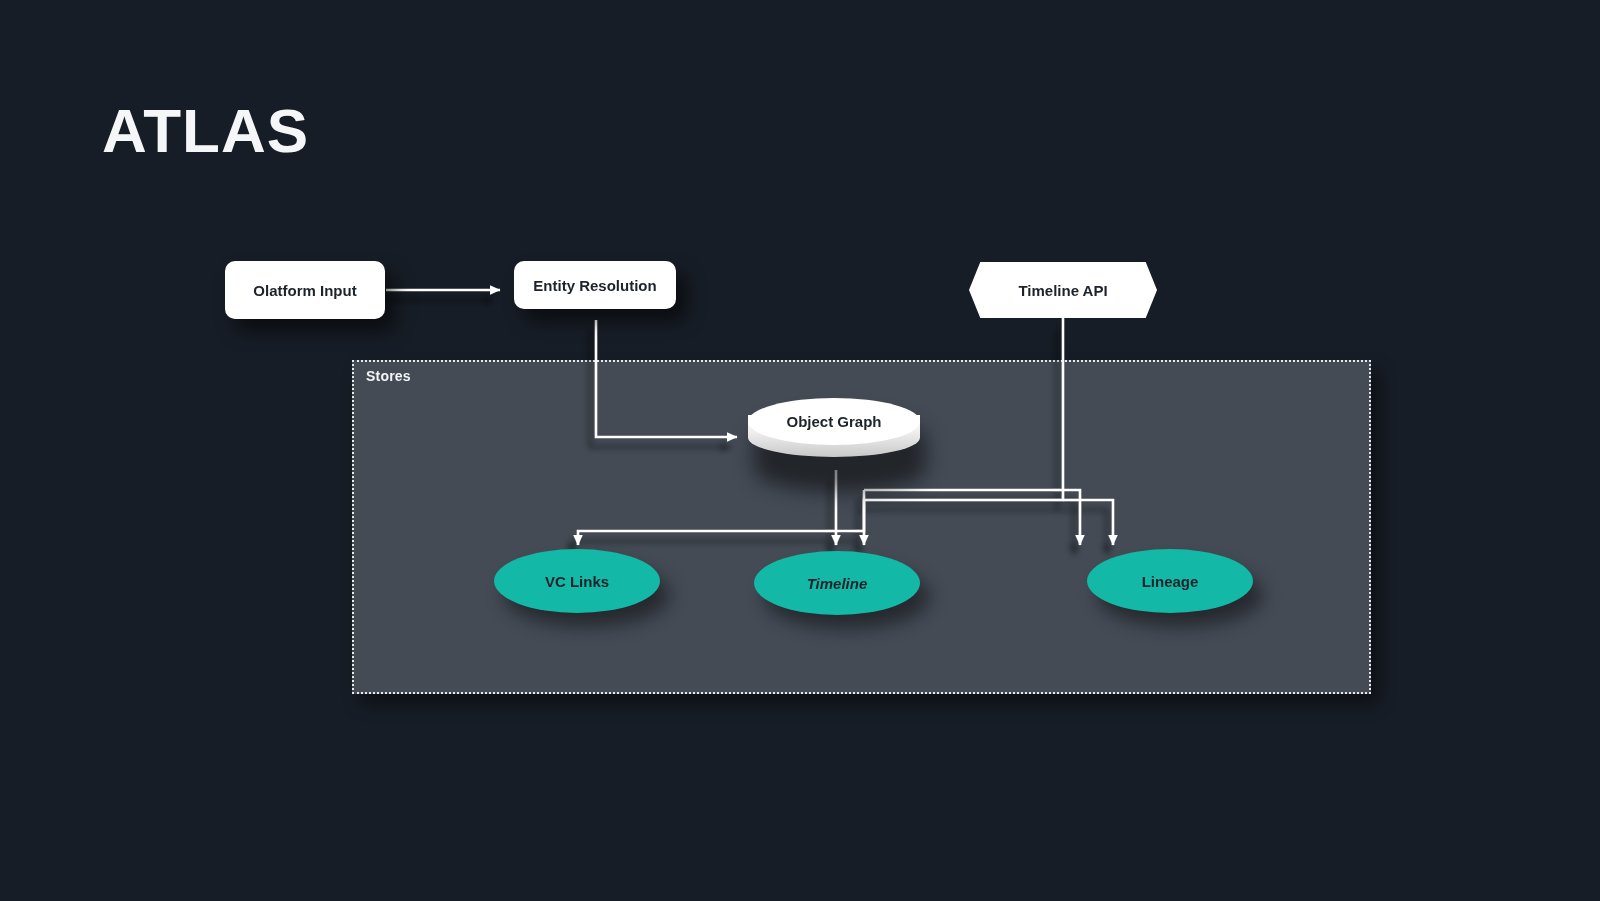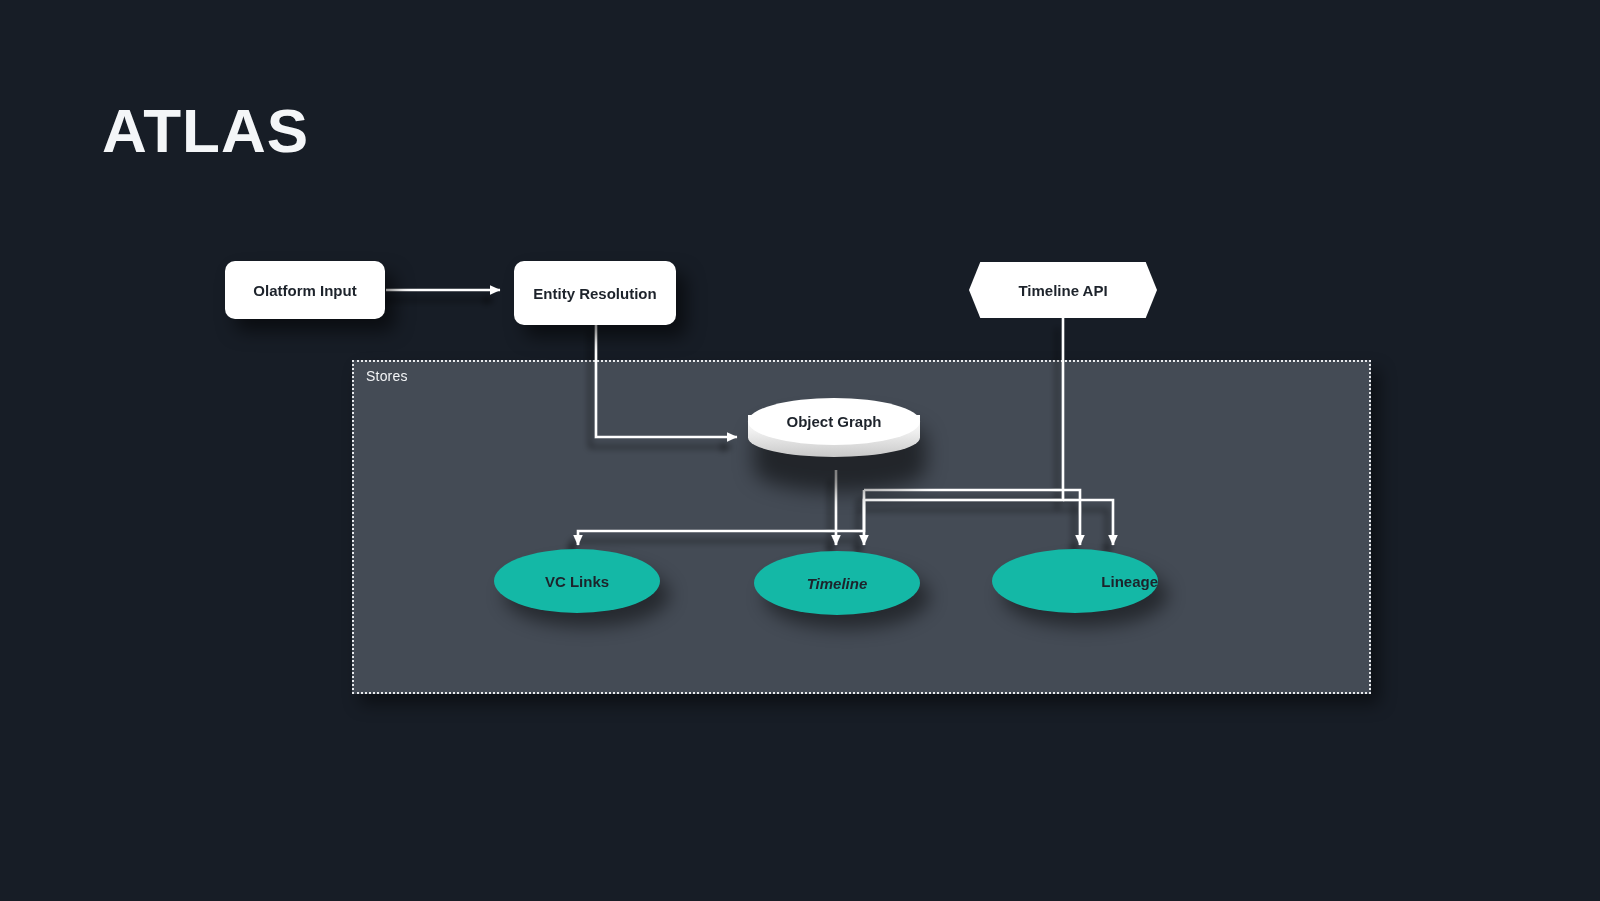--- a/index.html
+++ b/index.html
@@ -46,21 +46,21 @@
     height: 334px;
     background: #444b55;
     border: 2px dotted #e8eaed;
     box-shadow: 8px 10px 16px rgba(0,0,0,0.45);
   }
   .stores-label {
     position: absolute;
     left: 366px;
     top: 368px;
     font-size: 14px;
-    font-weight: 400;
+    font-weight: 700;
     color: #f2f4f6;
     letter-spacing: .2px;
     user-select: none;
   }
 
   
   .edges {
     position: absolute;
     inset: 0;
     width: 1600px;
@@ -173,21 +173,21 @@
       <path d="M1063,318 L1063,500 L864,500 L864,545" marker-end="url(#ah)"></path>
 
       <path d="M1063,500 L1113,500 L1113,545" marker-end="url(#ah)"></path>
     </g>
   </svg>
 
   <div class="node node-rect" style="left:225px; top:261px; width:160px; height:58px;">
     <span>Olatform Input</span>
   </div>
 
-  <div class="node node-rect" style="left:514px; top:261px; width:162px; height:64px;">
+  <div class="node node-rect" style="left:514px; top:261px; width:162px; height:48px;">
     <span>Entity Resolution</span>
   </div>
 
   <div class="node node-hex" style="left:969px; top:262px; width:188px; height:56px;">
     <span>Timeline API</span>
   </div>
 
   <div class="node node-cyl" style="left:748px; top:398px; width:172px; height:76px;">
     <span class="cyl-shadow"></span>
     <span class="cyl-body"></span>
@@ -196,17 +196,17 @@
   </div>
 
   <div class="node node-ellipse" style="left:494px; top:549px; width:166px; height:64px;">
     <span>VC Links</span>
   </div>
 
   <div class="node node-ellipse" style="left:754px; top:551px; width:166px; height:64px;font-style:italic;">
     <span>Timeline</span>
   </div>
 
-  <div class="node node-ellipse" style="left:992px; top:549px; width:166px; height:64px;justify-content:flex-end;">
+  <div class="node node-ellipse" style="left:1087px; top:549px; width:166px; height:64px;">
     <span>Lineage</span>
   </div>
 
 </div>
 
 </body></html>

